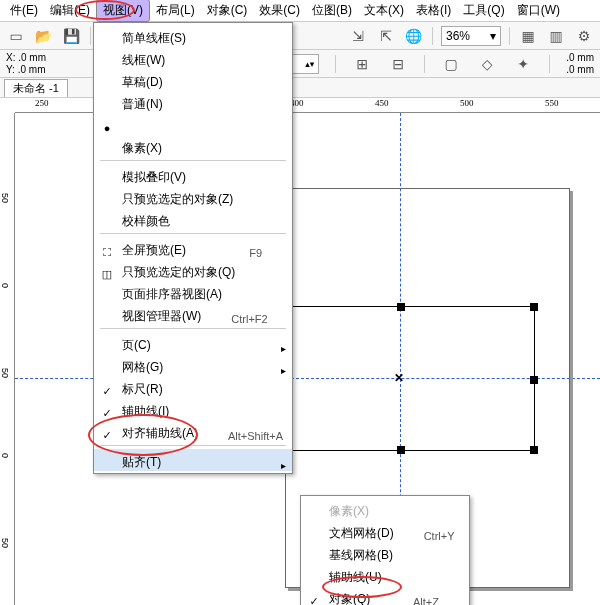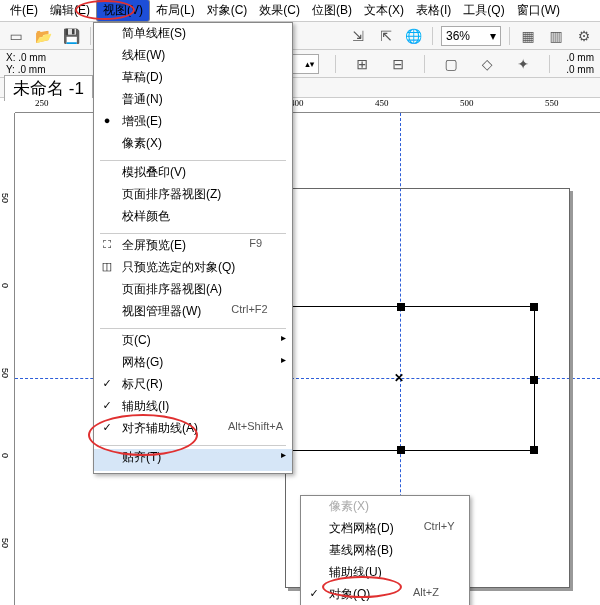--- a/index.html
+++ b/index.html
@@ -21,21 +21,21 @@
     height: 22px;
     border-bottom: 1px solid #ccc;
     padding-left: 4px;
   }
   .menu-item {
     padding: 2px 6px;
     cursor: default;
   }
   .menu-item.active {
     border: 1px solid #888;
-    background: #1d4ed8;
+    background: #c4b5fd;
     border-radius: 3px;
   }
   .red-ellipse {
     position: absolute;
     border: 2px solid #e03030;
     border-radius: 50%;
     pointer-events: none;
   }
   .toolbar {
     display: flex;
@@ -96,21 +96,21 @@
     background: #f7f7f7;
     border-bottom: 1px solid #ccc;
     height: 20px;
     padding-left: 4px;
   }
   .doc-tab {
     background: #fff;
     border: 1px solid #aaa;
     border-bottom: none;
     padding: 1px 8px;
-    font-size: 17px;
+    font-size: 11px;
   }
   .ruler-area {
     position: relative;
     width: 600px;
     height: 600px;
   }
   .h-ruler {
     position: absolute;
     top: 0; left: 15px;
     height: 15px; width: 585px;
@@ -150,21 +150,21 @@
   }
   .dropdown {
     position: absolute;
     background: #fff;
     border: 1px solid #888;
     box-shadow: 2px 2px 4px rgba(0,0,0,0.3);
     padding: 2px 0;
   }
   .dd-row {
     display: flex;
-    align-items: flex-start;
+    align-items: flex-end;
     height: 22px;
     padding: 0 30px 0 28px;
     position: relative;
     white-space: nowrap;
   }
   .dd-row .label { flex: 1; }
   .dd-row .shortcut {
     color: #555;
     font-size: 11px;
     margin-left: 30px;
@@ -300,31 +300,30 @@
       <span class="label">线框(W)</span>
     </div>
     <div class="dd-row">
       <span class="label">草稿(D)</span>
     </div>
     <div class="dd-row">
       <span class="label">普通(N)</span>
     </div>
     <div class="dd-row">
       <div class="dd-icon">●</div>
-      <span class="label">增强(E)</span>
     </div>
     <div class="dd-row">
       <span class="label">像素(X)</span>
     </div>
     <div class="dd-sep"></div>
     <div class="dd-row">
       <span class="label">模拟叠印(V)</span>
     </div>
     <div class="dd-row">
-      <span class="label">页面排序器视图(Z)</span>
+      <span class="label">只预览选定的对象(Z)</span>
     </div>
     <div class="dd-row">
       <span class="label">校样颜色</span>
     </div>
     <div class="dd-sep"></div>
     <div class="dd-row">
       <div class="dd-icon">⛶</div>
       <span class="label">全屏预览(E)</span>
       <span class="shortcut">F9</span>
     </div>

